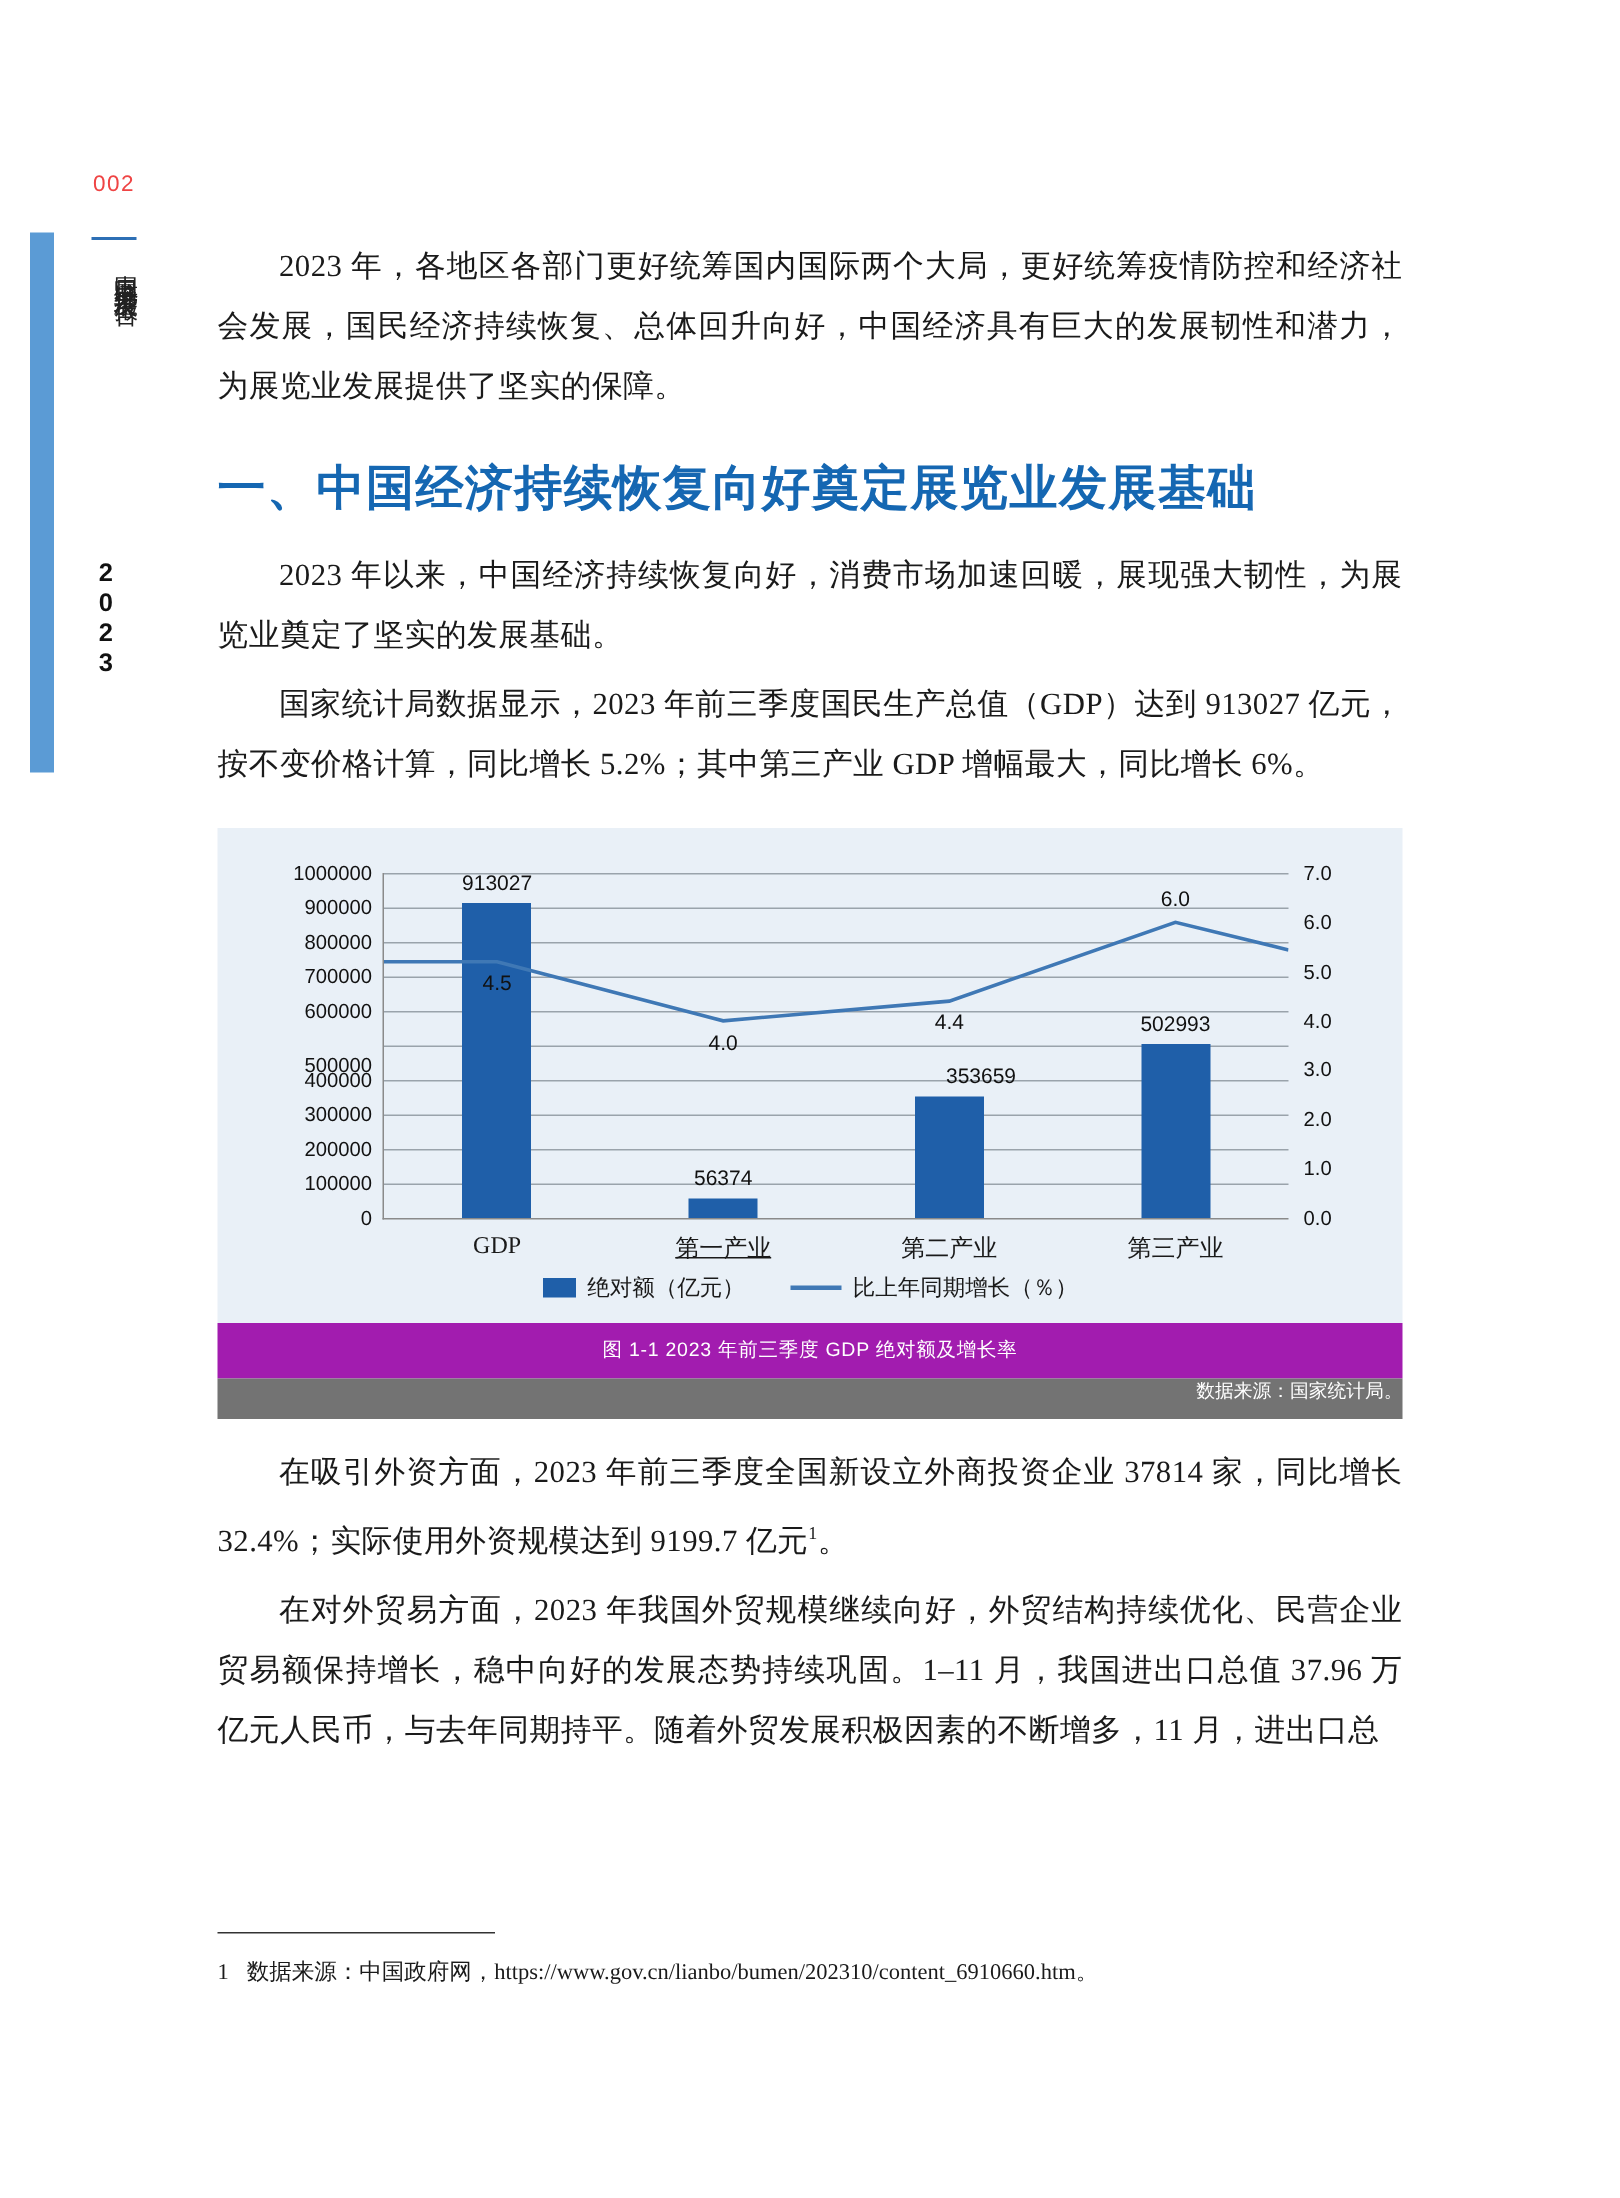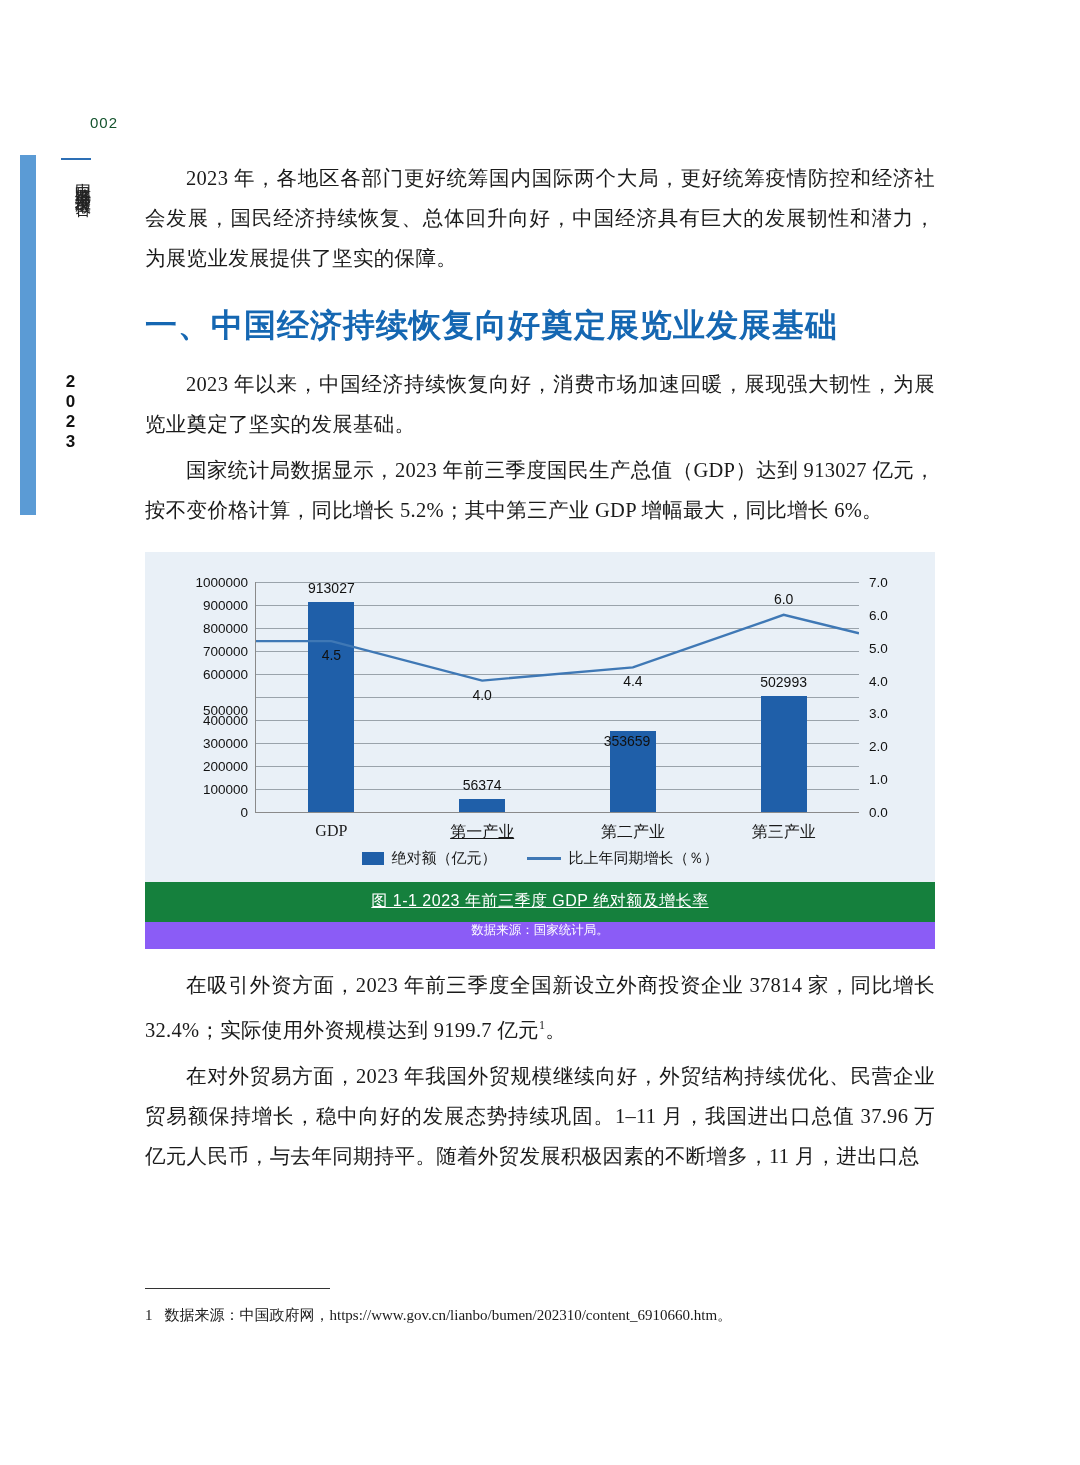--- a/index.html
+++ b/index.html
@@ -17,22 +17,21 @@
   }
 
   
   .page-number {
     position: absolute;
     left: 62px;
     top: 114px;
     font-family: "Liberation Sans", sans-serif;
     font-size: 15px;
     letter-spacing: 1px;
-    color: #14532d;
-    margin-left: 28px;
+    color: #ef4444;
   }
   .side-rule {
     position: absolute;
     left: 61px;
     top: 158px;
     width: 30px;
     height: 2px;
     background: #2d6fb5;
   }
   .side-title {
@@ -169,33 +168,32 @@
     justify-content: center;
     align-items: flex-end;
     gap: 30px;
     font-size: 15px;
   }
   .legend-item { display: flex; align-items: center; gap: 8px; }
   .legend-swatch { width: 22px; height: 13px; background: #1f5fa9; display: inline-block; }
   .legend-line { width: 34px; height: 3px; background: #3f78b5; display: inline-block; }
 
   .fig-caption-bar {
-    background: #15803d;
+    background: #a21caf;
     color: #fff;
     text-align: center;
     padding: 9px 0 10px 0;
     font-family: "Liberation Sans", sans-serif;
-    font-size: 16px;
+    font-size: 13px;
     letter-spacing: 0.5px;
-    text-decoration: underline;
   }
   .fig-source {
-    background: #8b5cf6;
+    background: #737373;
     color: #fff;
-    text-align: center;
+    text-align: right;
     padding: 0 0 10px 0;
     font-family: "Liberation Sans", sans-serif;
     font-size: 12.5px;
   }
 
   
   .footnote-wrap {
     position: absolute;
     left: 145px;
     top: 1288px;
@@ -269,21 +267,21 @@
           <div class="ylabel-right" style="top: 0px;">7.0</div>
           <div class="bar" style="left: 52.375px; width: 46px; height: 209.996px; background: rgb(31, 95, 169);"></div>
           <div class="bar-label" style="left: 75.375px; top: -1.99621px;">913027</div>
           <div class="cat-label" style="left: 75.375px;">GDP</div>
           <div class="point-label" style="left: 75.375px; top: 65.1429px;">4.5</div>
           <div class="bar" style="left: 203.125px; width: 46px; height: 12.966px; background: rgb(31, 95, 169);"></div>
           <div class="bar-label" style="left: 226.125px; top: 195.034px;">56374</div>
           <div class="cat-label" style="left: 226.125px; text-decoration: underline;">第一产业</div>
           <div class="point-label" style="left: 226.125px; top: 104.571px;">4.0</div>
           <div class="bar" style="left: 353.875px; width: 46px; height: 81.3416px; background: rgb(31, 95, 169);"></div>
-          <div class="bar-label" style="left: 371px; top: 126.658px; margin-top: 24px;">353659</div>
+          <div class="bar-label" style="left: 398px; top: 126.658px;">353659</div>
           <div class="cat-label" style="left: 376.875px;">第二产业</div>
           <div class="point-label" style="left: 376.875px; top: 91.4286px;">4.4</div>
           <div class="bar" style="left: 504.625px; width: 46px; height: 115.688px; background: rgb(31, 95, 169);"></div>
           <div class="bar-label" style="left: 527.625px; top: 92.3116px;">502993</div>
           <div class="cat-label" style="left: 527.625px;">第三产业</div>
           <div class="point-label" style="left: 527.625px; top: 8.85714px;">6.0</div>
           <svg width="603" height="230" style="position: absolute; left: 0px; top: 0px; pointer-events: none;">
             <polyline points="0,59.14285714285714 75.375,59.14285714285714 226.125,98.57142857142858 376.875,85.42857142857142 527.625,32.85714285714286 603,51.25714285714285" fill="none" stroke="#3f78b5" stroke-width="2.4"></polyline>
           </svg>
         </div>

